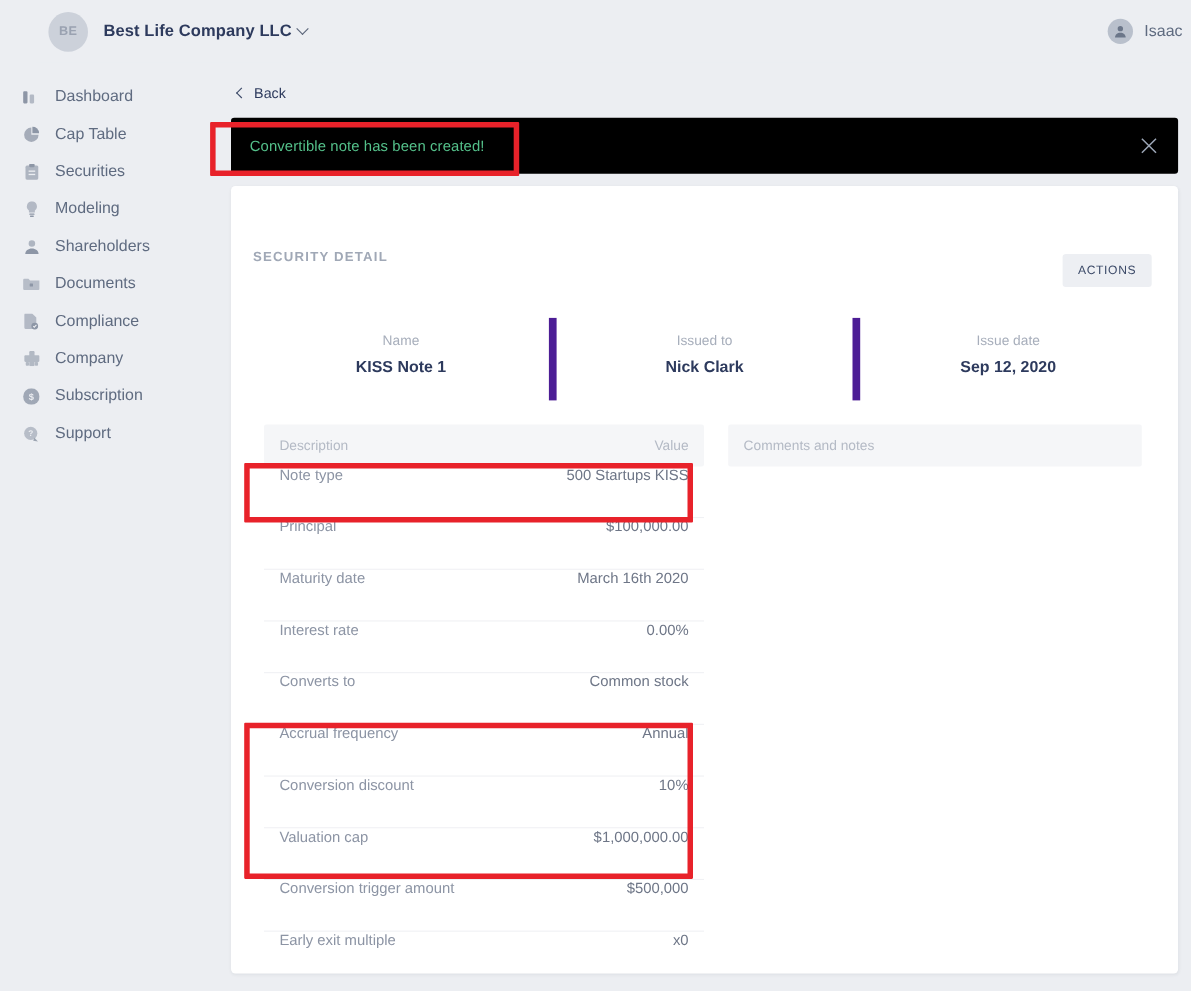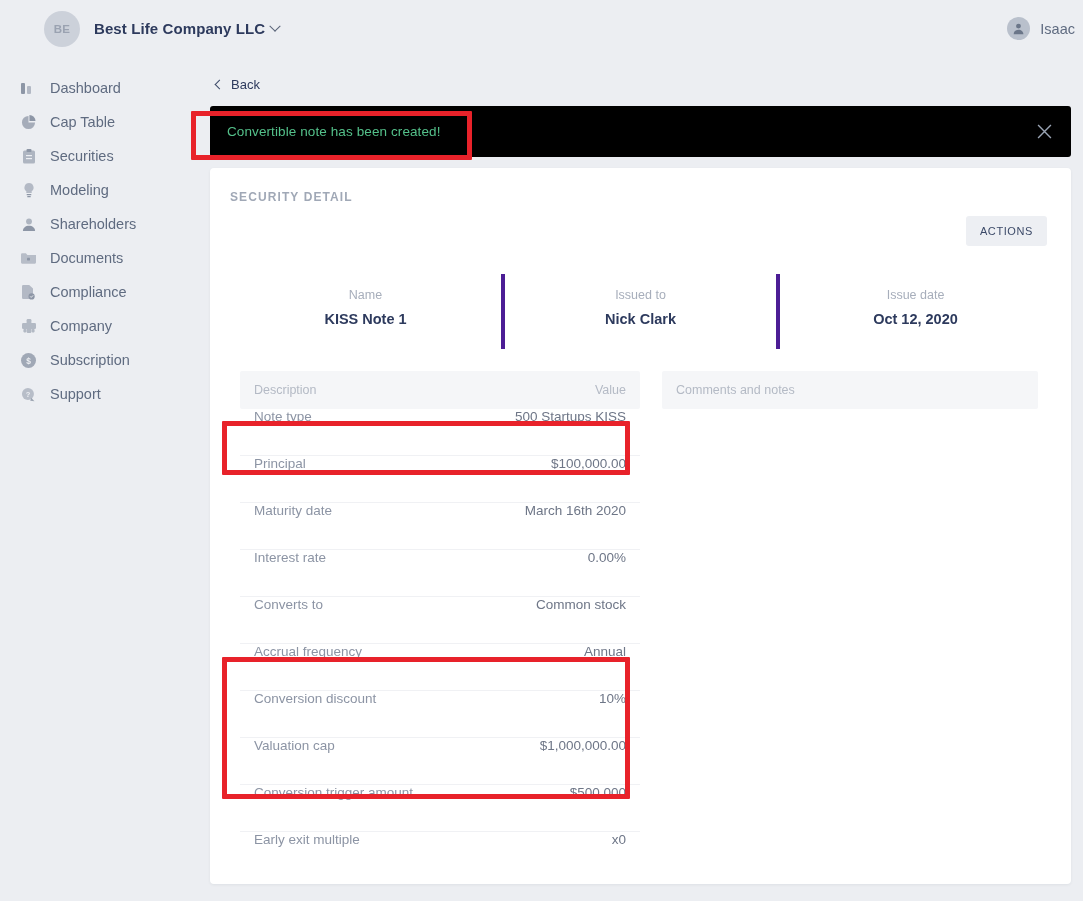--- a/index.html
+++ b/index.html
@@ -89,40 +89,40 @@
     color: #9aa4b4;
   }
 
   
   .card {
     margin: 11px 12px 0 10px; background: #fff; border-radius: 4px;
     box-shadow: 0 1px 3px rgba(40,50,70,.07);
     height: 716px; position: relative;
   }
   .card-head {
-    display: flex; align-items: flex-start; justify-content: space-between;
-    padding: 22px 24px 0 20px;
+    display: flex; align-items: center; justify-content: space-between;
+    padding: 36px 24px 0 20px;
   }
   .card-title {
     font-size: 12px; color: #a0a8b6; letter-spacing: 1.1px; font-weight: 600;
   }
   .actions-btn {
     background: #edeff3; border: none; border-radius: 3px;
     padding: 9px 14px; font-size: 11px; font-weight: 400;
     letter-spacing: .6px; color: #3c4a68; cursor: pointer;
     font-family: "Liberation Sans", sans-serif;
     margin-top: 26px;
   }
 
   
   .summary { display: flex; margin-top: 28px; padding: 0 20px; }
   .sum-col {
     flex: 1; text-align: center; padding: 14px 0 22px;
   }
-  .sum-col + .sum-col { border-left: 4px solid #4c1d95; }
+  .sum-col + .sum-col { border-left: 7px solid #4c1d95; }
   .sum-label { font-size: 12.5px; color: #a7aebb; margin-bottom: 9px; }
   .sum-value { font-size: 14.5px; font-weight: 700; color: #2d3a5d; }
 
   
   .tables { display: flex; gap: 22px; padding: 0 33px 0 30px; margin-top: 22px; }
   .tbl-left { width: 400px; flex: 0 0 400px; }
   .tbl-right { flex: 1; }
 
   .thead {
     background: #f5f6f8; height: 38px; display: flex; align-items: center;
@@ -307,21 +307,21 @@
         <div class="sum-col">
           <div class="sum-label">Name</div>
           <div class="sum-value">KISS Note 1</div>
         </div>
         <div class="sum-col">
           <div class="sum-label">Issued to</div>
           <div class="sum-value">Nick Clark</div>
         </div>
         <div class="sum-col">
           <div class="sum-label">Issue date</div>
-          <div class="sum-value">Oct 12, 2020</div>
+          <div class="sum-value">Sep 12, 2020</div>
         </div>
       </div>
 
       <div class="tables">
 
         <div class="tbl-left">
           <div class="thead">
             <span class="th">Description</span>
             <span class="th">Value</span>
           </div>

